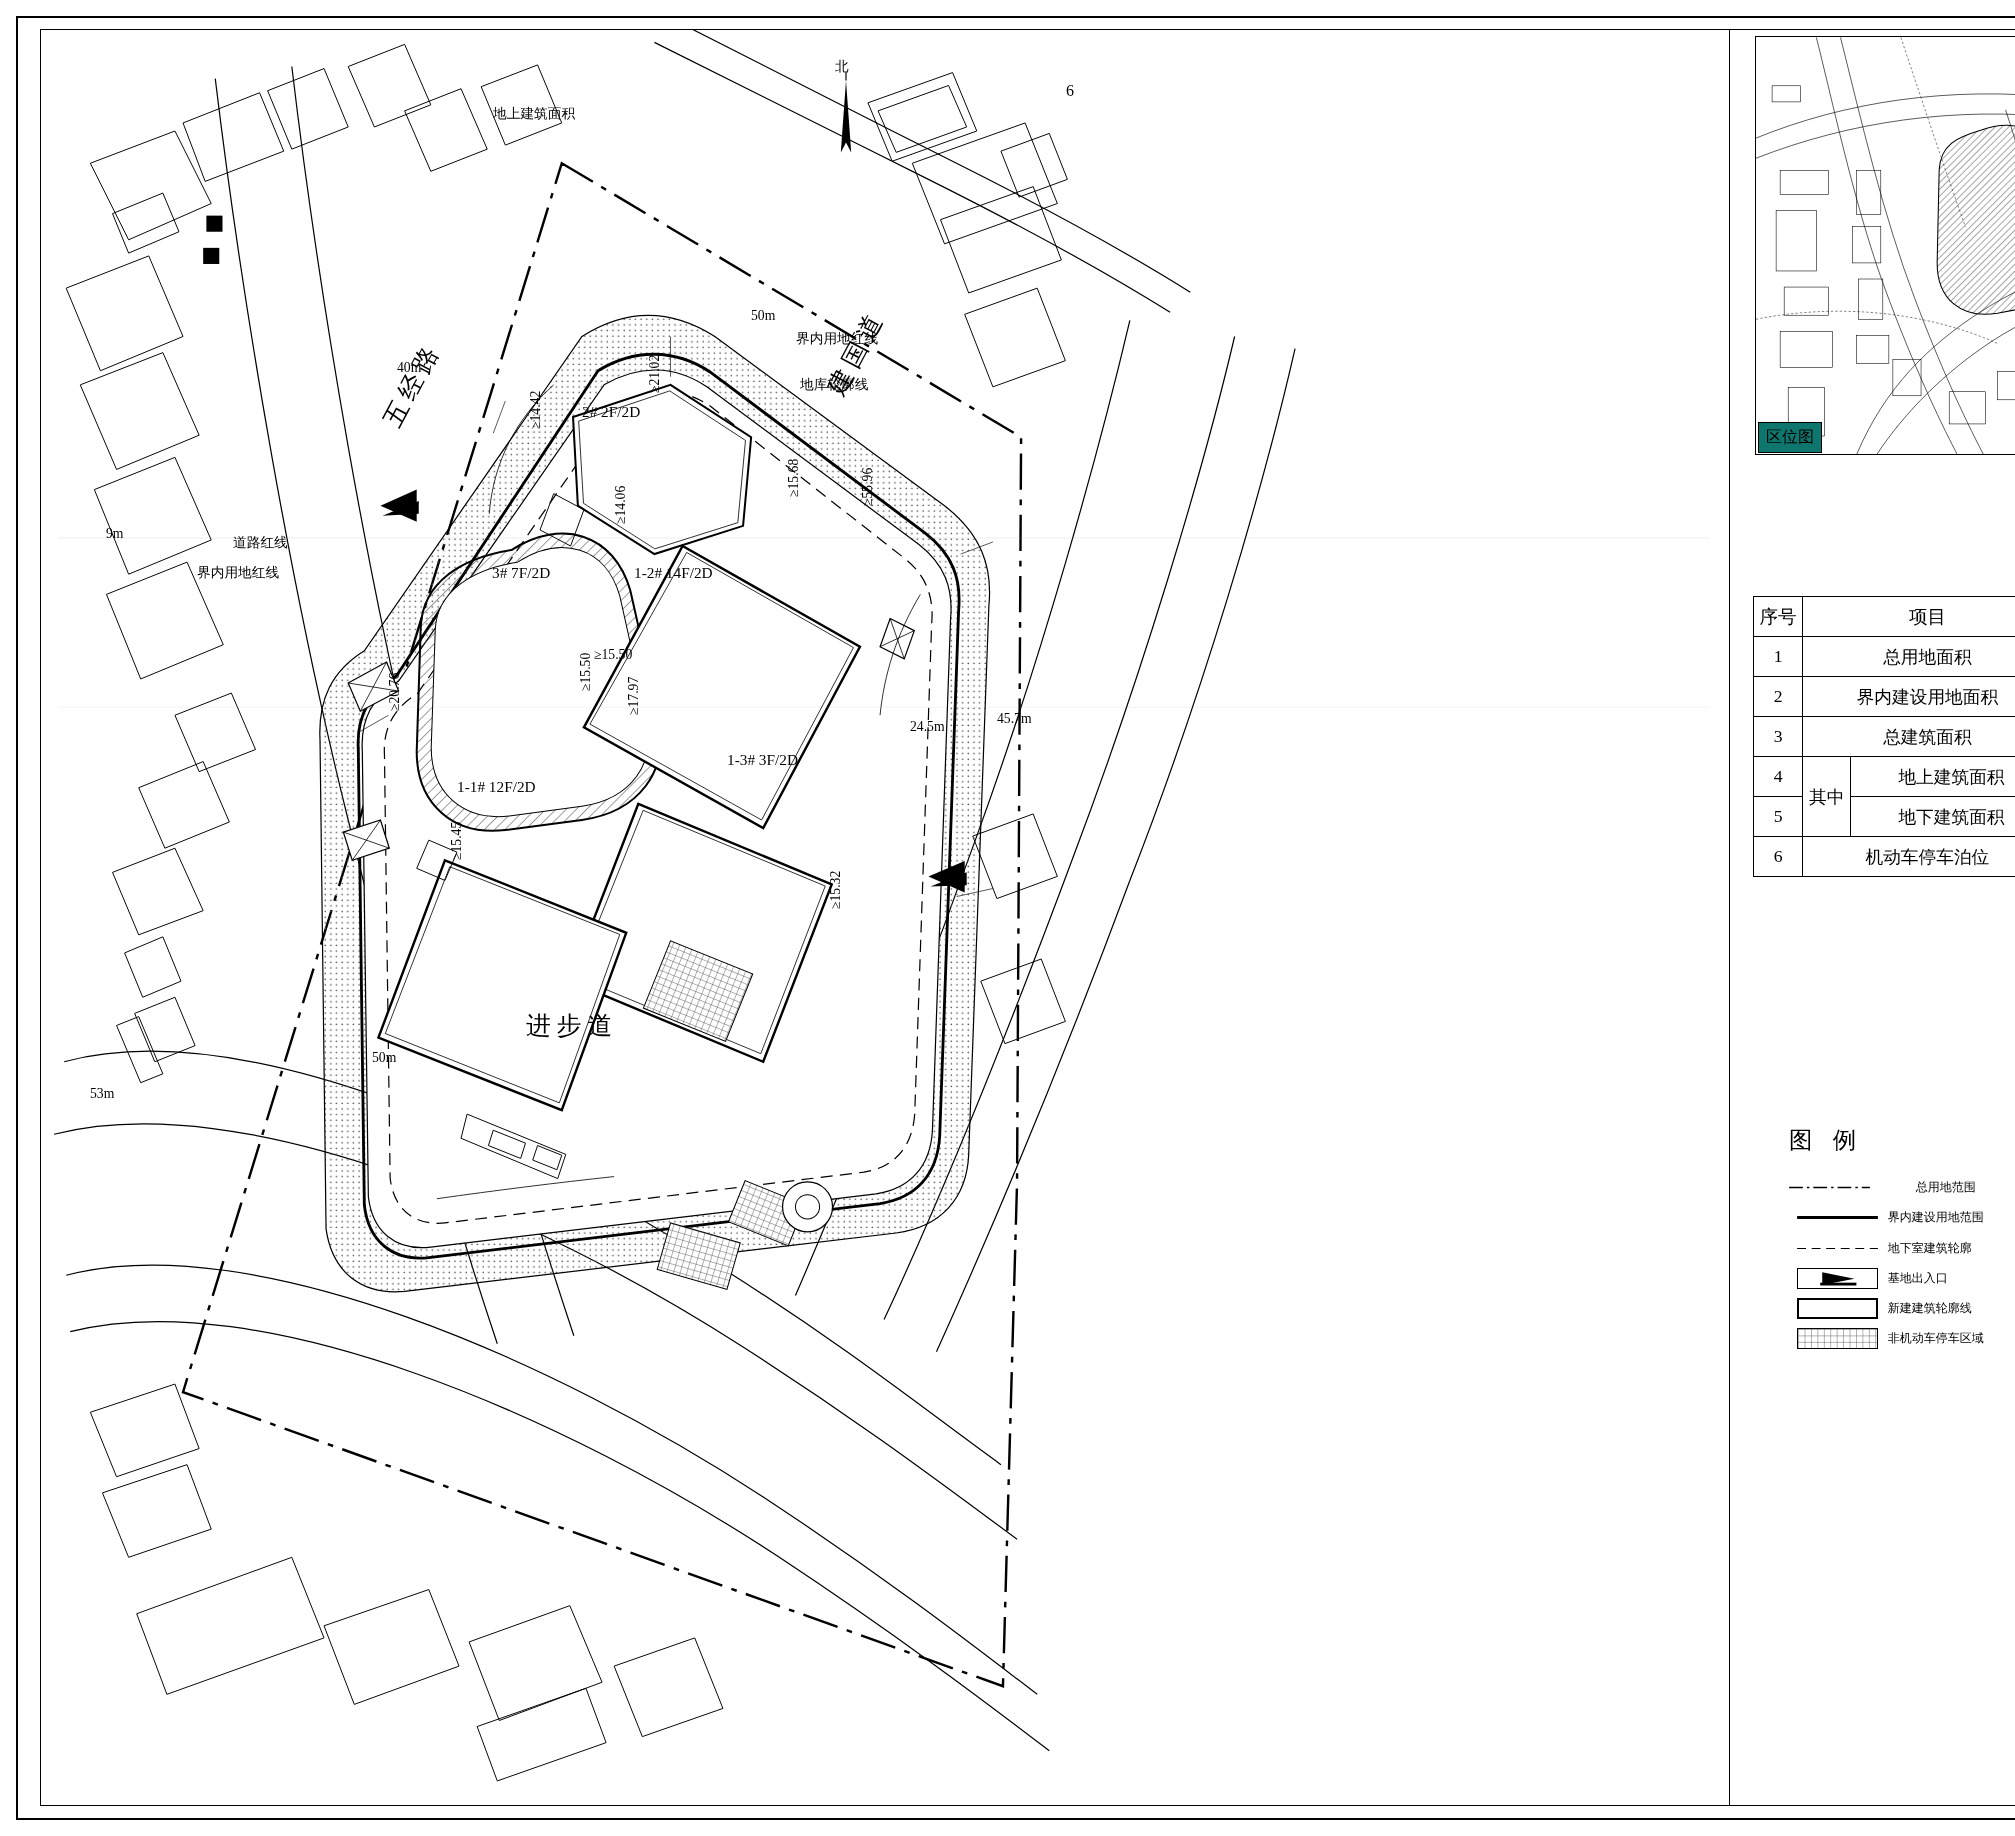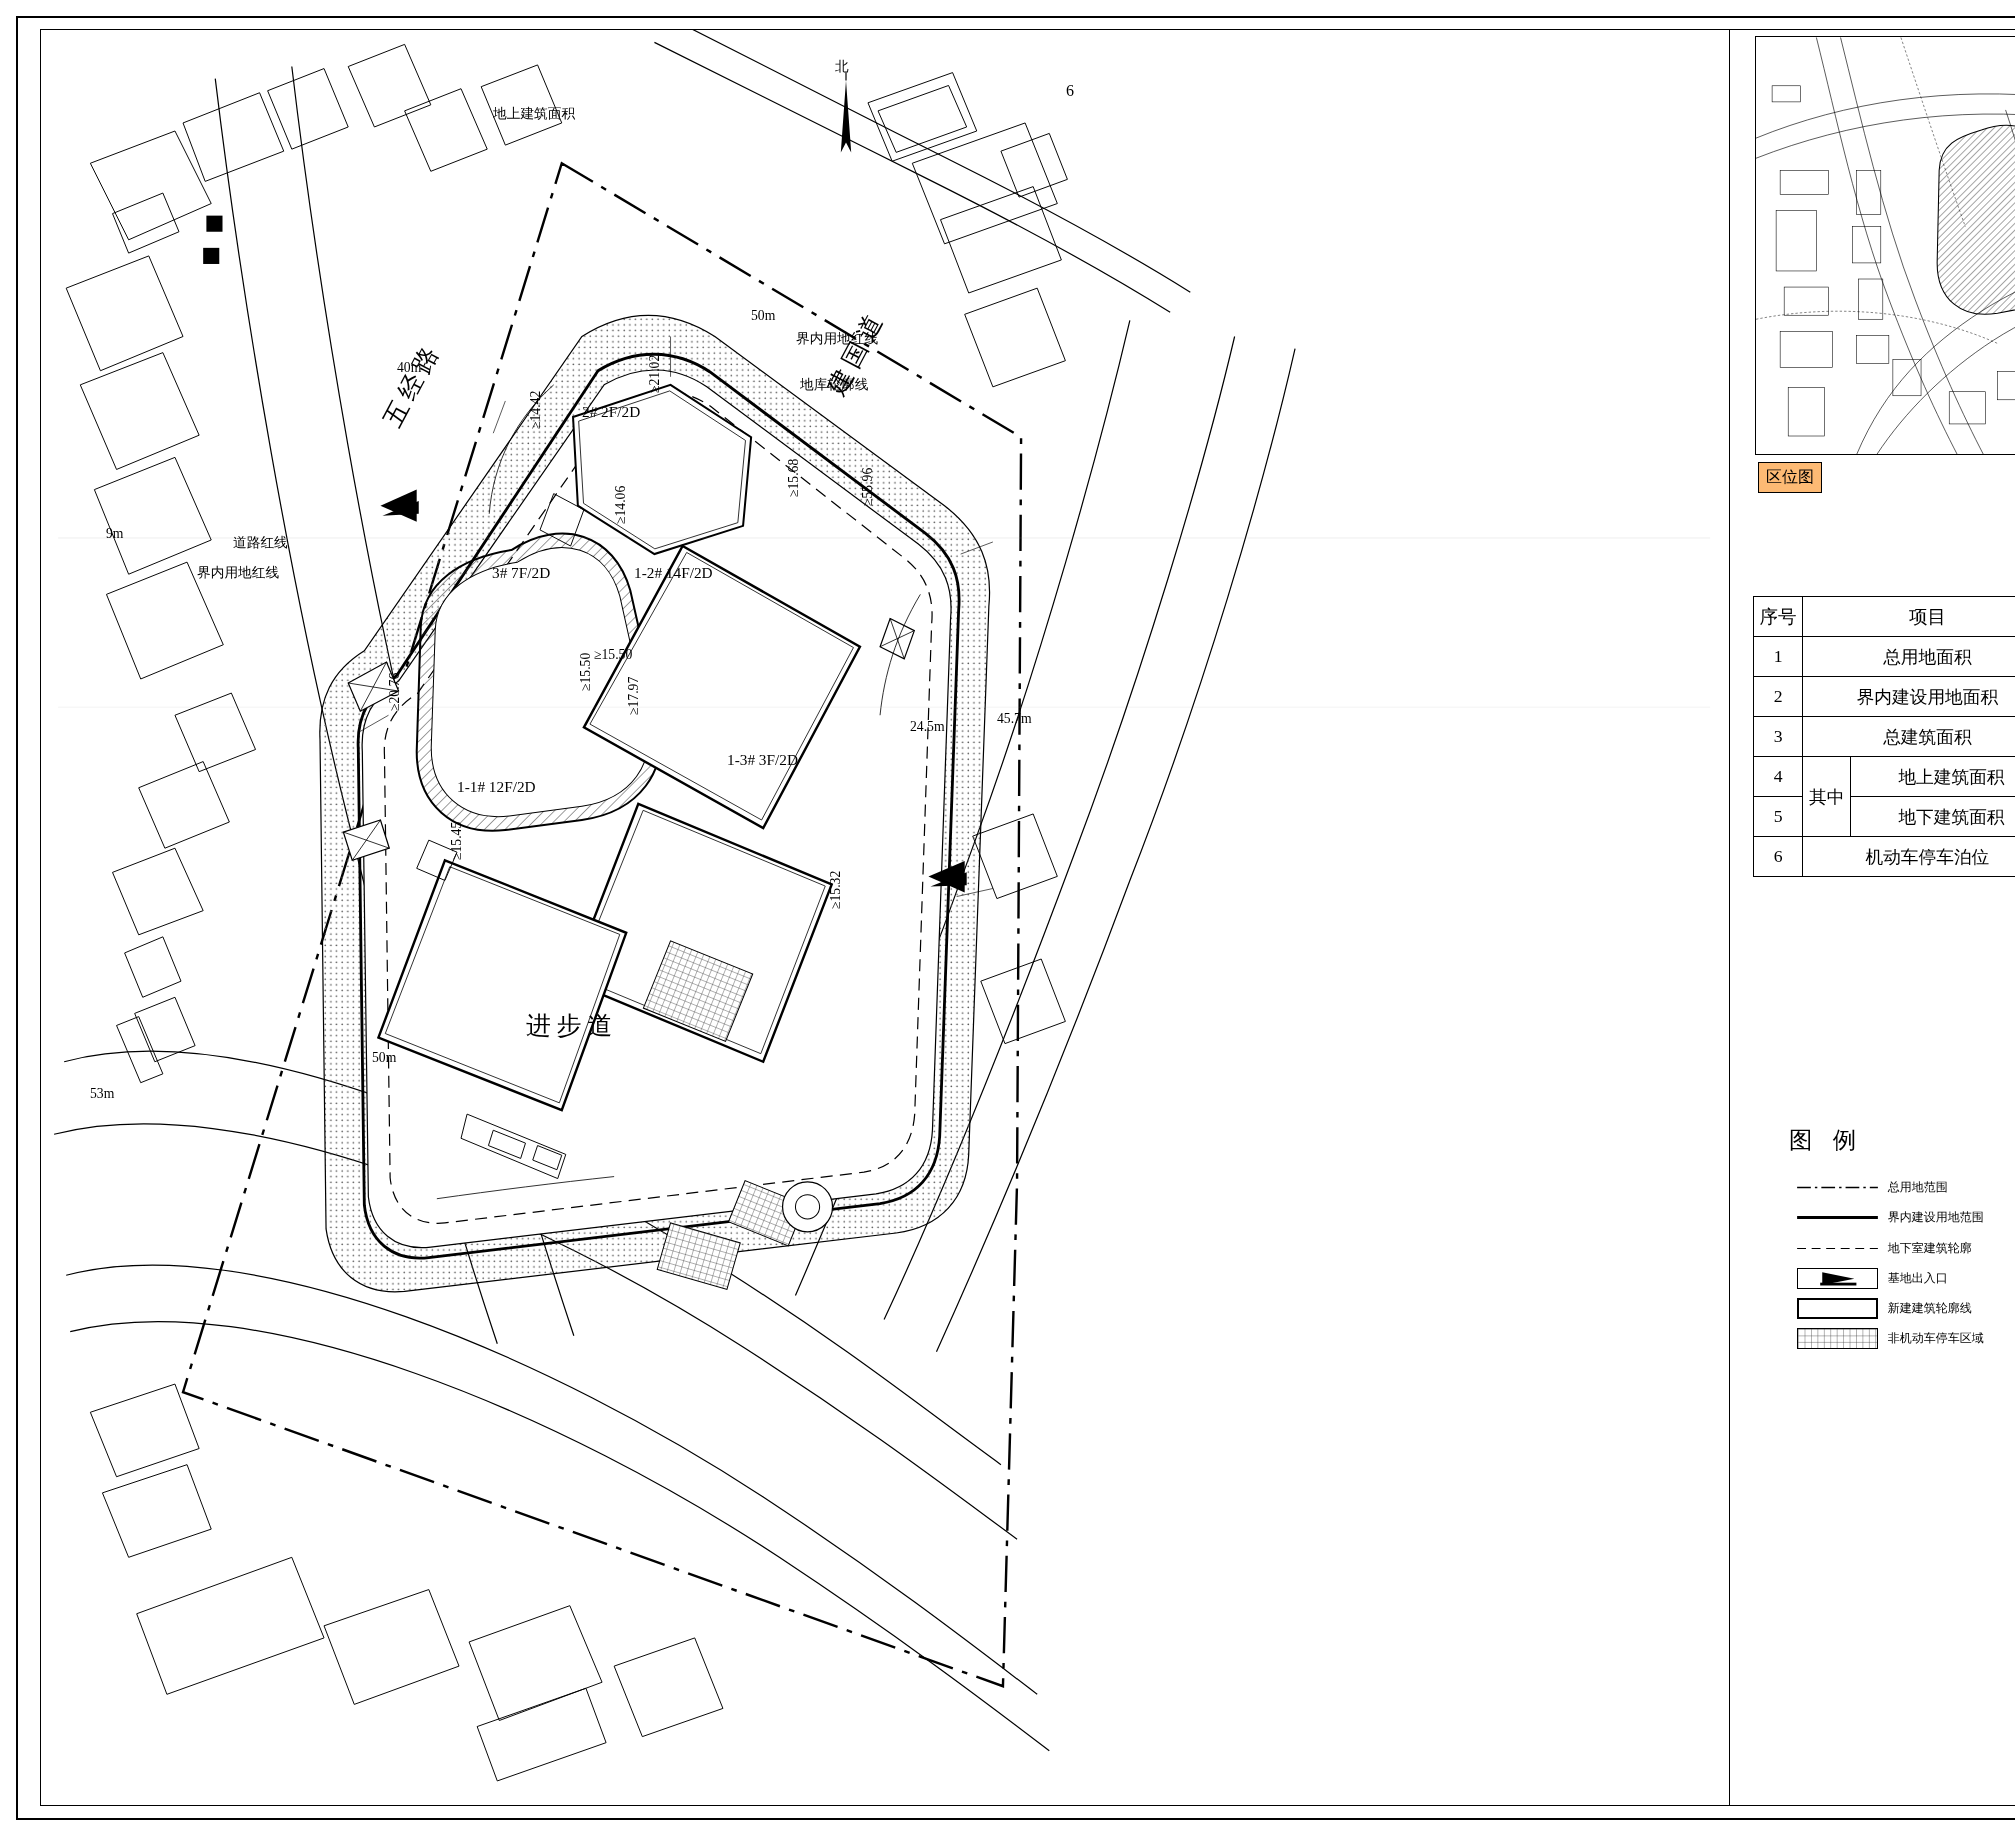--- a/index.html
+++ b/index.html
@@ -30,21 +30,21 @@
   #canvas svg{position:absolute;left:0;top:0;}
   
   .locmap{
     position:absolute;left:1755px;top:36px;width:411px;height:419px;
     border:0.8px solid #000;box-sizing:border-box;overflow:hidden;background:#fff;
   }
   .locmap-label{
     position:absolute;left:1758px;top:422px;width:64px;height:31px;
     border:0.8px solid #000;box-sizing:border-box;
     font-family:"Liberation Serif",serif;font-size:16px;
-    display:flex;align-items:center;justify-content:center;background:#fdba74;margin-top:40px;
+    display:flex;align-items:center;justify-content:center;background:#0f766e;
   }
   
   table.econ{
     position:absolute;left:1753px;top:596px;
     border-collapse:collapse;
     font-family:"Liberation Serif",serif;
     background:#fff;
   }
   table.econ td,table.econ th{
     border:0.8px solid #000;
@@ -398,21 +398,21 @@
         <td class="numcol">6</td>
         <td class="itemname" colspan="2">机动车停车泊位</td>
 
       </tr>
     </tbody>
   </table>
 
   <div class="legend-title">图 例</div>
   <div class="legend-box">
 
-    <div class="lg-row" style="left:44px;top:8px;">
+    <div class="lg-row" style="left:36px;top:8px;gap:36px;">
       <div class="lg-key noborder">
         <svg width="81" height="21" viewBox="0 0 200 52">
             <line x1="0" y1="26" x2="200" y2="26" stroke="#000" stroke-width="4" stroke-dasharray="34 10 6 10"></line>
           </svg>
       </div>
       <div class="lg-txt">总用地范围</div>
     </div>
 
     <div class="lg-row" style="left:44px;top:38px;">
       <div class="lg-key noborder">

